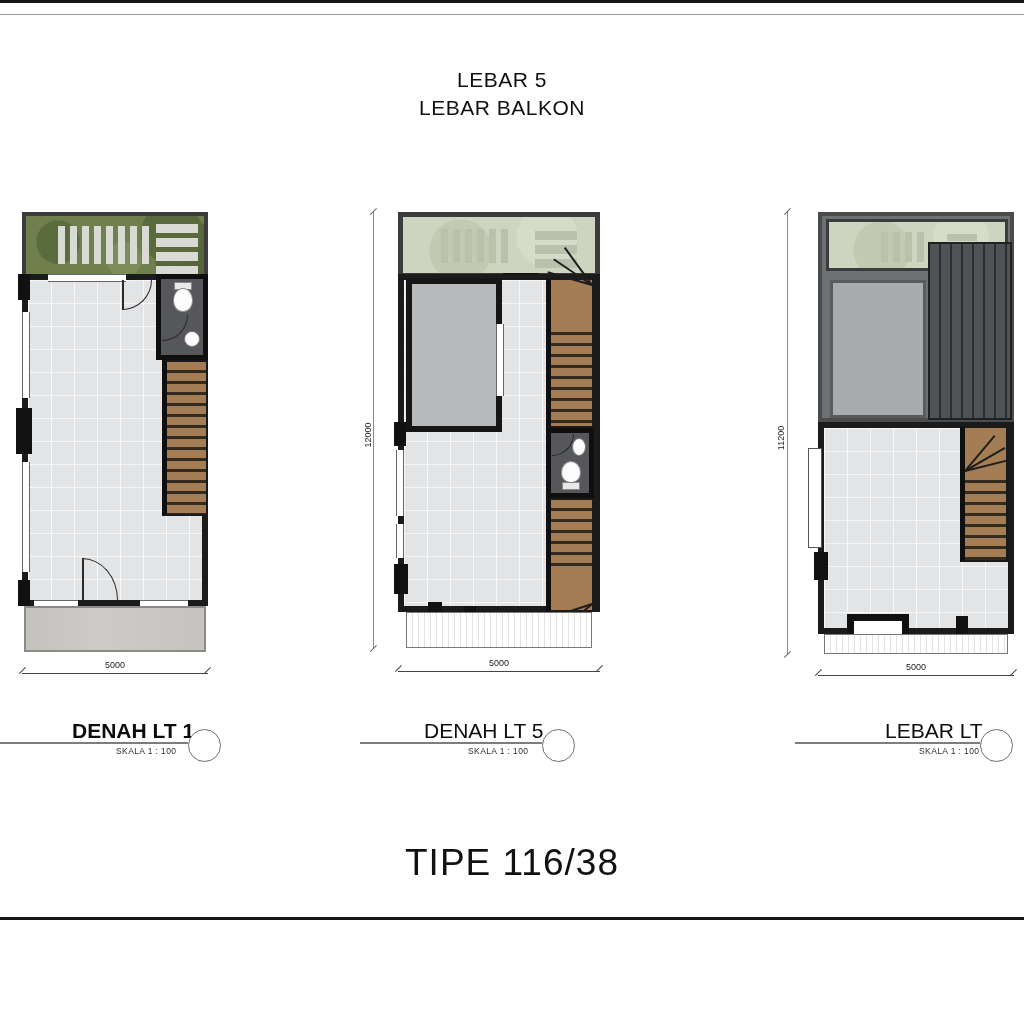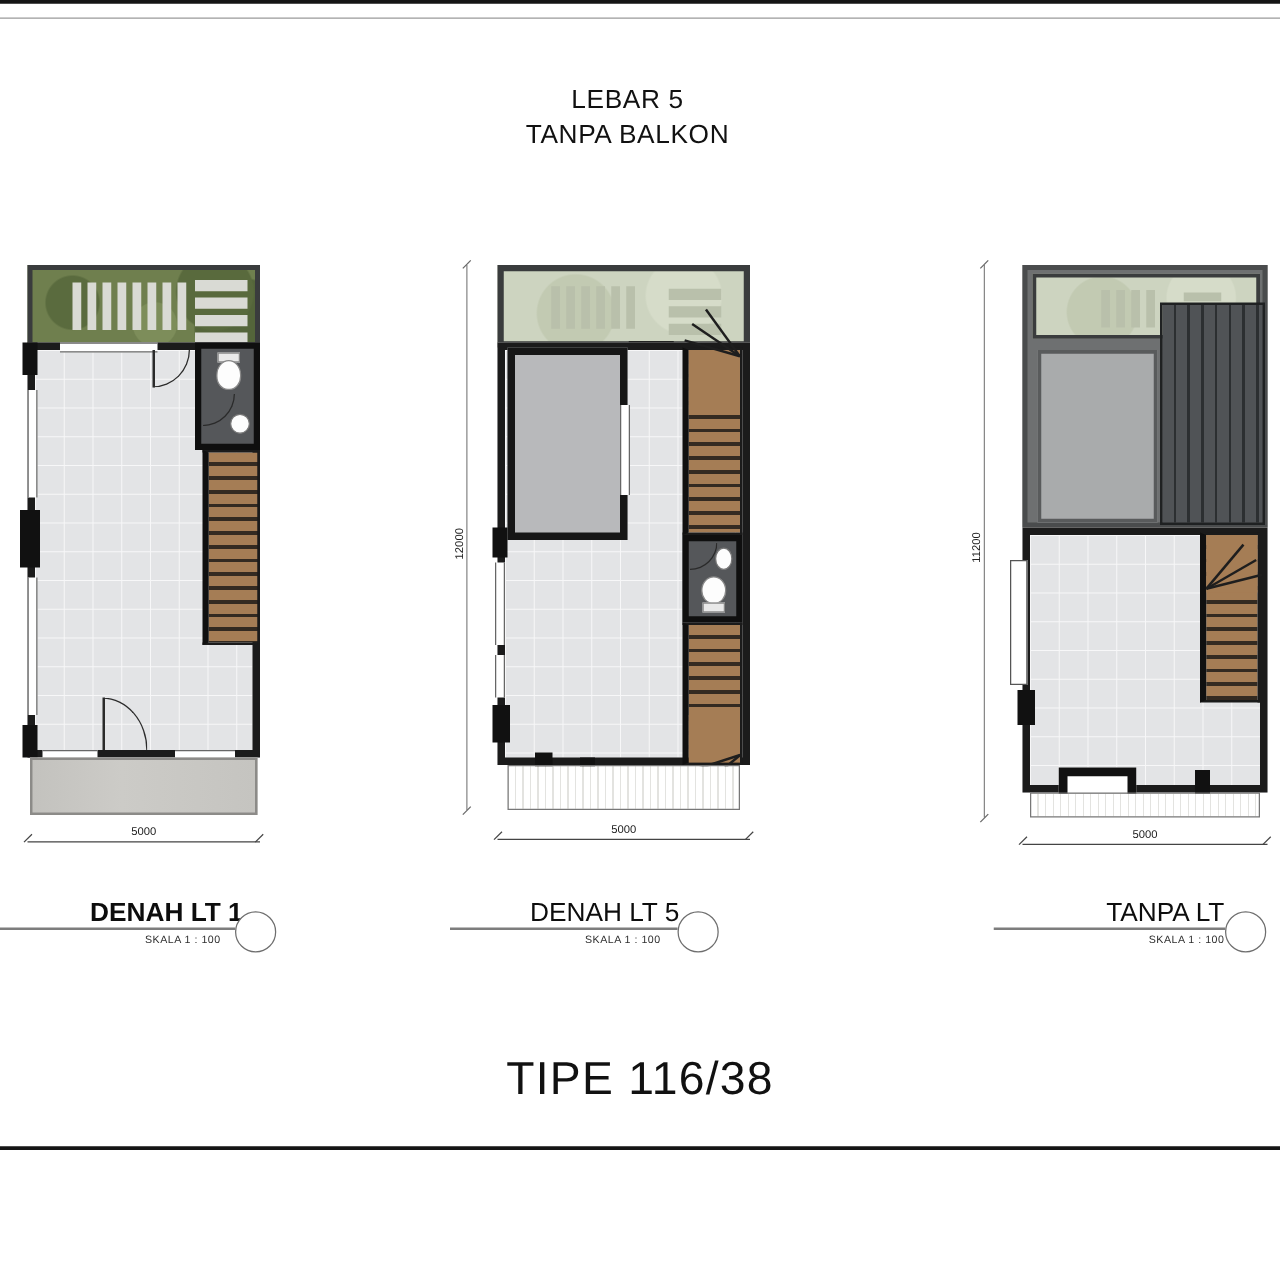--- a/index.html
+++ b/index.html
@@ -79,21 +79,21 @@
 
 <div class="sheet">
 
   <div class="abs edge-top"></div>
   <div class="abs rule-top"></div>
   <div class="abs rule-bottom"></div>
   <div class="abs edge-bottom"></div>
 
   <div class="abs top-title">
     <div>LEBAR 5</div>
-    <div>TANPA BALKON</div>
+    <div>LEBAR BALKON</div>
   </div>
 
   <div class="plan" style="left:22px;top:212px;width:186px;height:440px;">
     <div class="abs garden" style="left:0;top:0;width:186px;height:66px;">
       <div class="abs stones-row" style="left:32px;top:10px;">
         <span class="stone-v"></span>
           <span class="stone-v"></span>
           <span class="stone-v"></span>
           <span class="stone-v"></span>
         <span class="stone-v"></span>
@@ -269,20 +269,20 @@
 
   <div class="abs plan-label" style="left:360px;top:718px;width:240px;">
     <div class="lbl-line" style="left:0;width:182px;"></div>
     <div class="lbl-text" style="left:64px;">DENAH LT 5</div>
     <div class="lbl-circle" style="left:182px;"></div>
     <div class="lbl-scale" style="left:108px;">SKALA 1 : 100</div>
   </div>
 
   <div class="abs plan-label" style="left:795px;top:718px;width:229px;">
     <div class="lbl-line" style="left:0;width:185px;"></div>
-    <div class="lbl-text" style="left:90px;">TANPA LT</div>
+    <div class="lbl-text" style="left:90px;">LEBAR LT</div>
     <div class="lbl-circle" style="left:185px;"></div>
     <div class="lbl-scale" style="left:124px;">SKALA 1 : 100</div>
   </div>
 
   <div class="abs bottom-title">TIPE 116/38</div>
 
 </div>
 
 </body></html>

